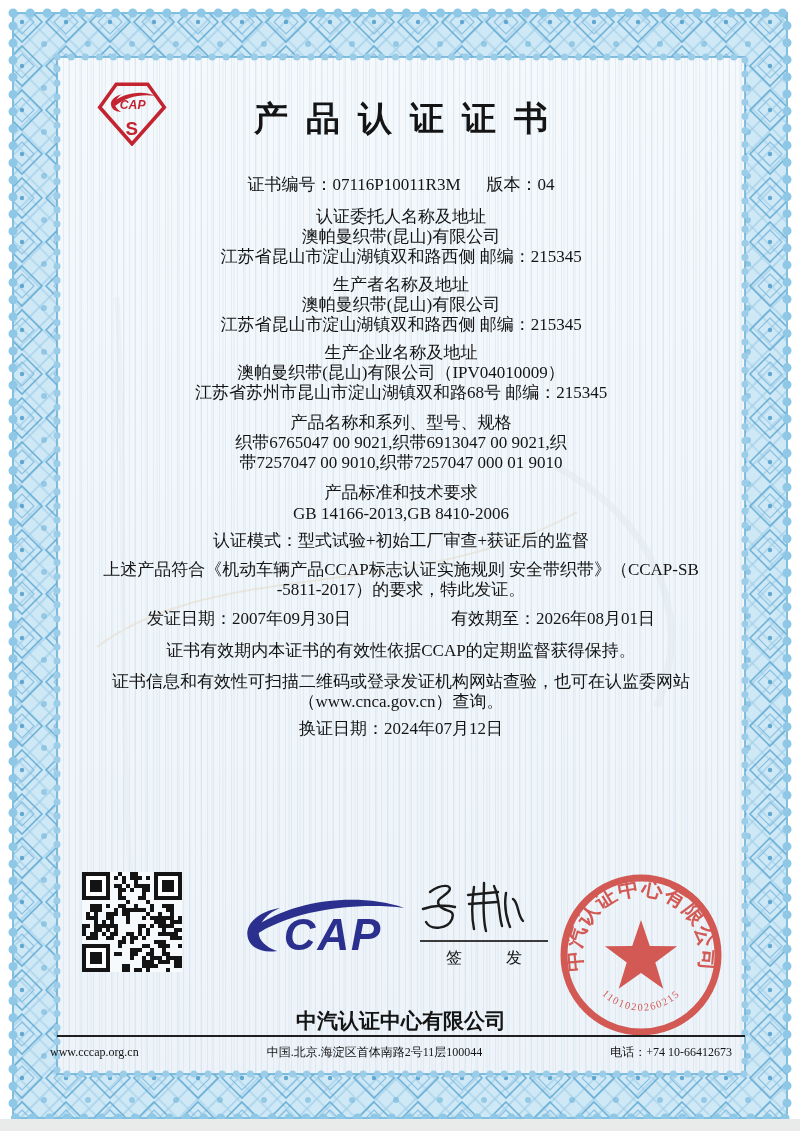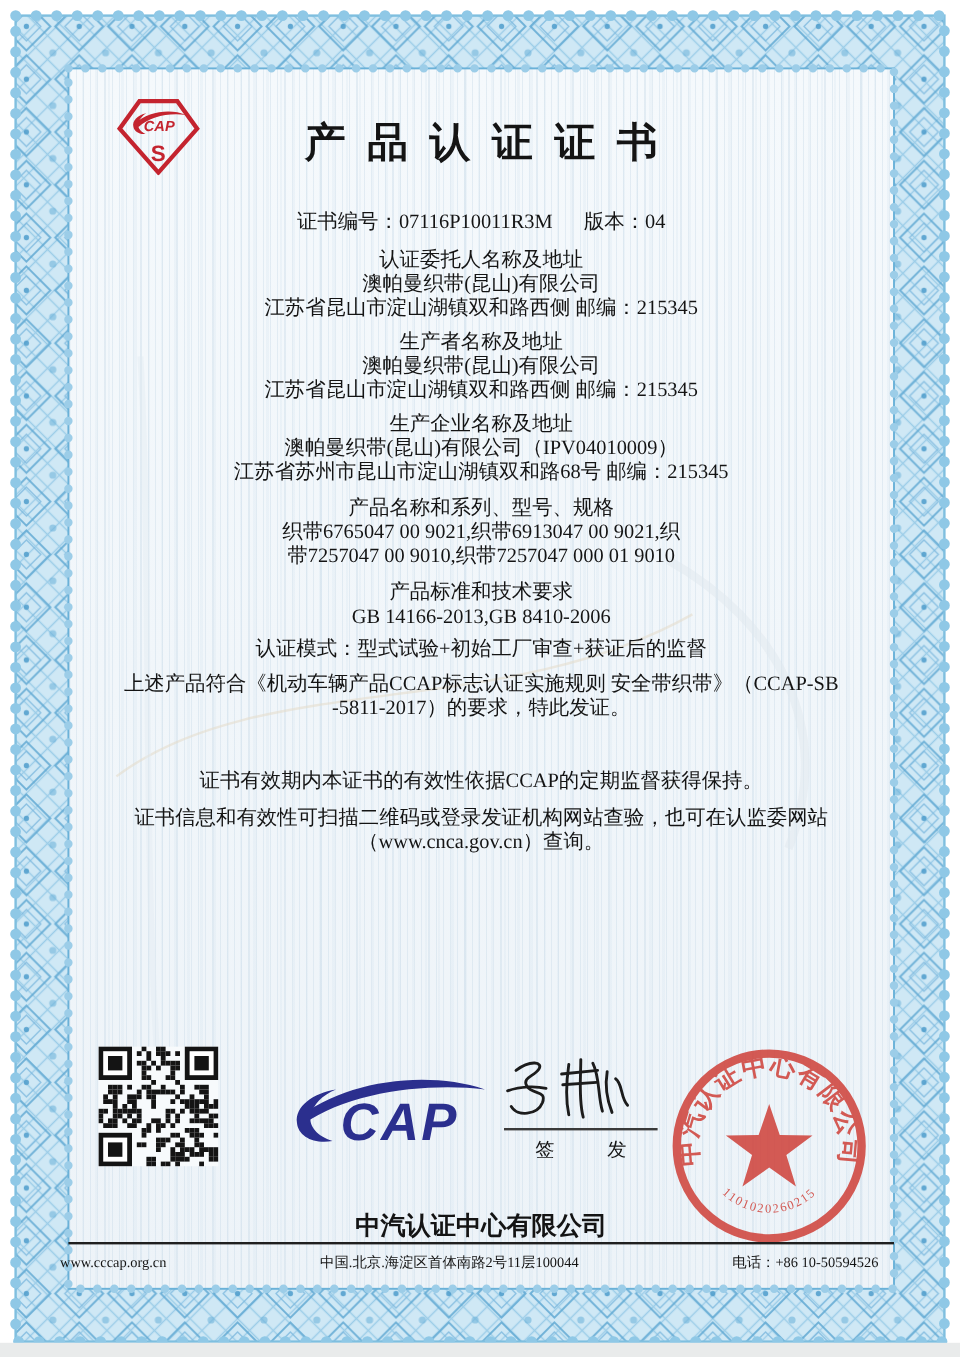--- a/index.html
+++ b/index.html
@@ -109,28 +109,35 @@
     <div>GB 14166-2013,GB 8410-2006</div>
   </div>
 
   <div class="ln" style="top:531px">认证模式：型式试验+初始工厂审查+获证后的监督</div>
 
   <div class="blk" style="top:560px">
     <div>上述产品符合《机动车辆产品CCAP标志认证实施规则 安全带织带》（CCAP-SB</div>
     <div>-5811-2017）的要求，特此发证。</div>
   </div>
 
+  <div class="blk dates" style="top:609px">
+    <span><span>发证日期：</span><span>2007年09月30日</span></span>
+    <span><span>有效期至：</span><span>2026年08月01日</span></span>
+  </div>
 
   <div class="ln" style="top:641px">证书有效期内本证书的有效性依据CCAP的定期监督获得保持。</div>
 
   <div class="blk" style="top:672px">
     <div>证书信息和有效性可扫描二维码或登录发证机构网站查验，也可在认监委网站</div>
     <div>（www.cnca.gov.cn）查询。</div>
   </div>
 
+  <div class="ln" style="top:719px">
+    <span>换证日期：</span><span>2024年07月12日</span>
+  </div>
 
   <div class="abs" style="left:82px;top:872px">
     <svg id="qr" width="100" height="100" viewBox="0 0 100 100">
         <rect x="0" y="0" width="100" height="100" fill="#f7fafc"></rect>
         <rect x="36" y="0" width="4" height="4" fill="#141414"></rect>
         <rect x="48" y="0" width="4" height="4" fill="#141414"></rect>
         <rect x="52" y="0" width="4" height="4" fill="#141414"></rect>
         <rect x="32" y="4" width="4" height="4" fill="#141414"></rect>
         <rect x="40" y="4" width="4" height="4" fill="#141414"></rect>
         <rect x="48" y="4" width="4" height="4" fill="#141414"></rect>
@@ -376,17 +383,17 @@
   </svg>
 
   <div class="issuer">中汽认证中心有限公司</div>
 
   <div class="rule"></div>
   <div class="footer">
     <span>www.cccap.org.cn</span>
     <span>
       <span>中国.北京.海淀区首体南路2号11层</span><span class="f-post">100044</span>
     </span>
-    <span>电话：+86 10-50594526</span>
+    <span>电话：+74 10-66412673</span>
   </div>
 
   <div class="photo-edge"></div>
 </div>
 
 </body></html>

